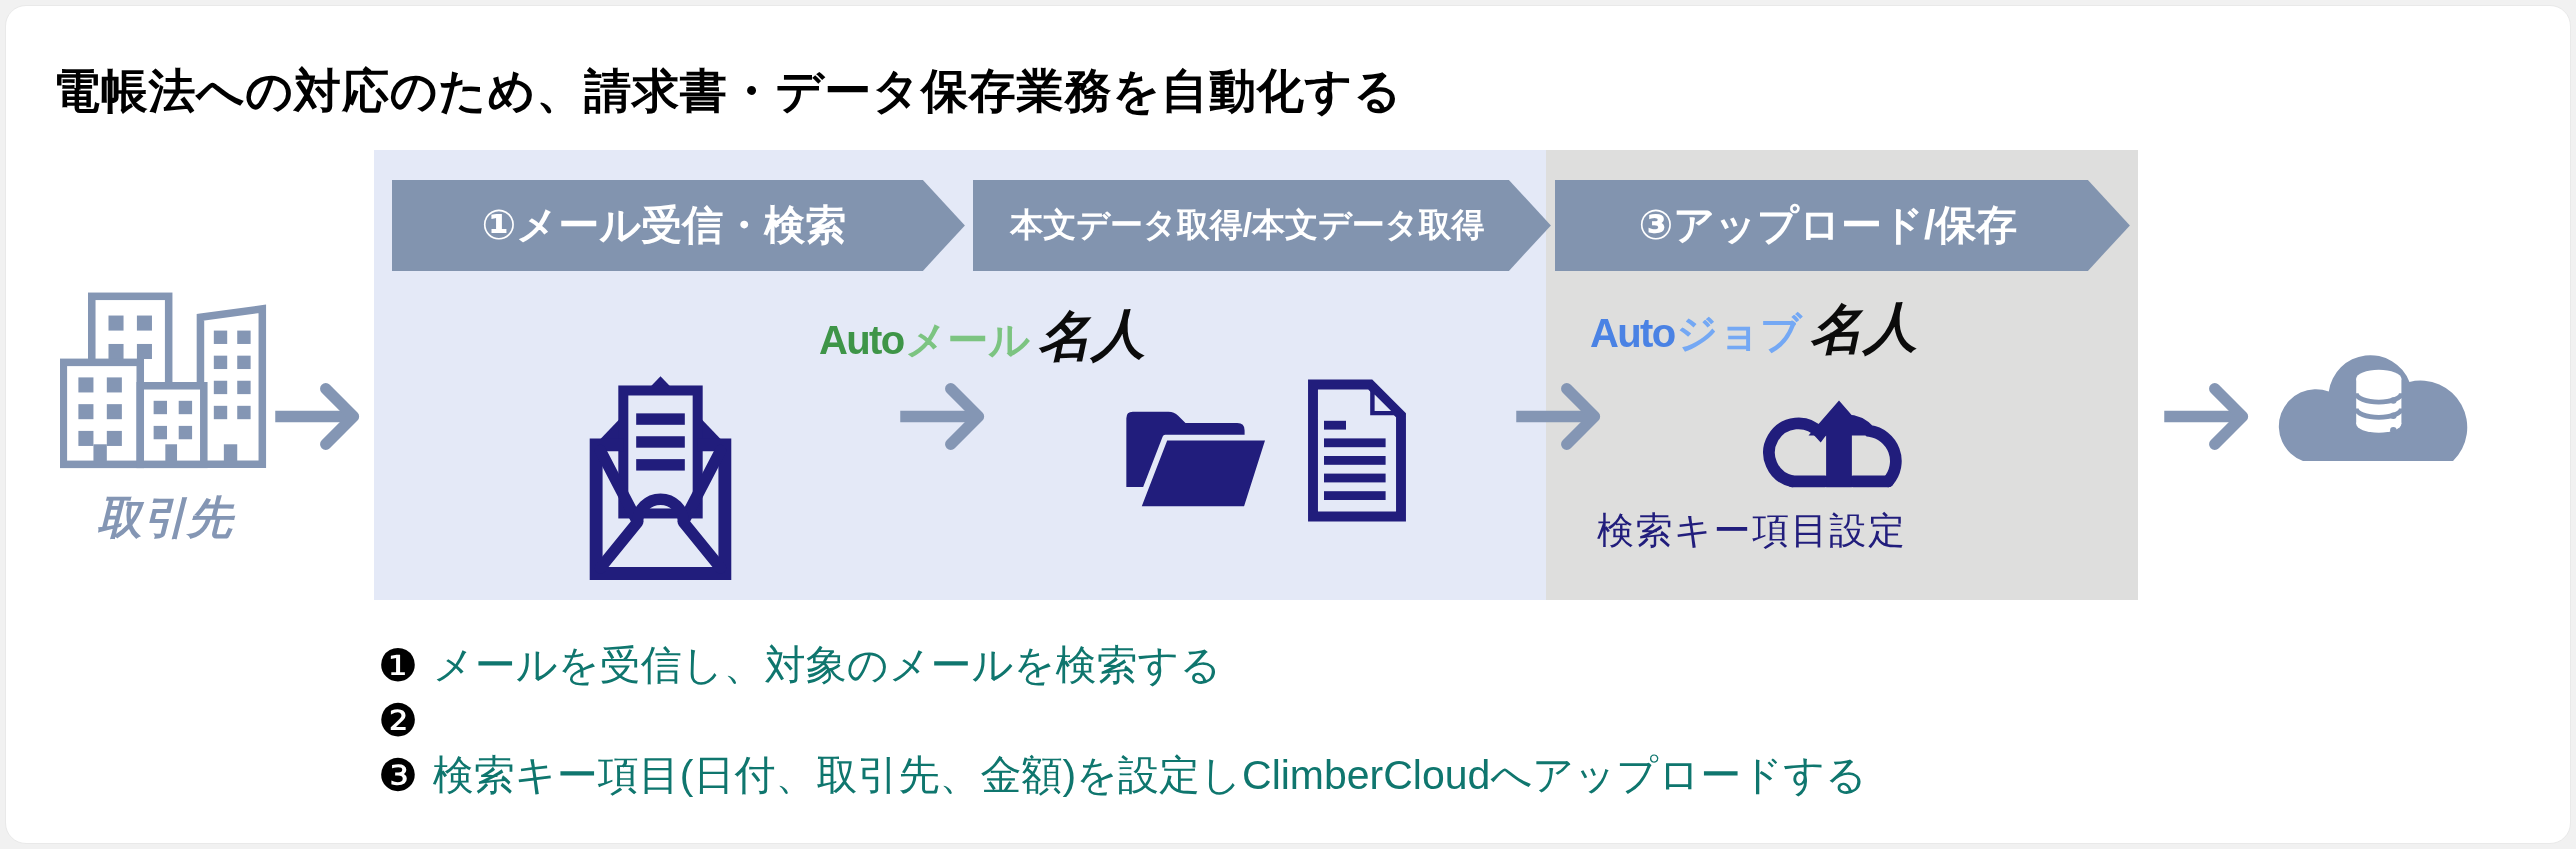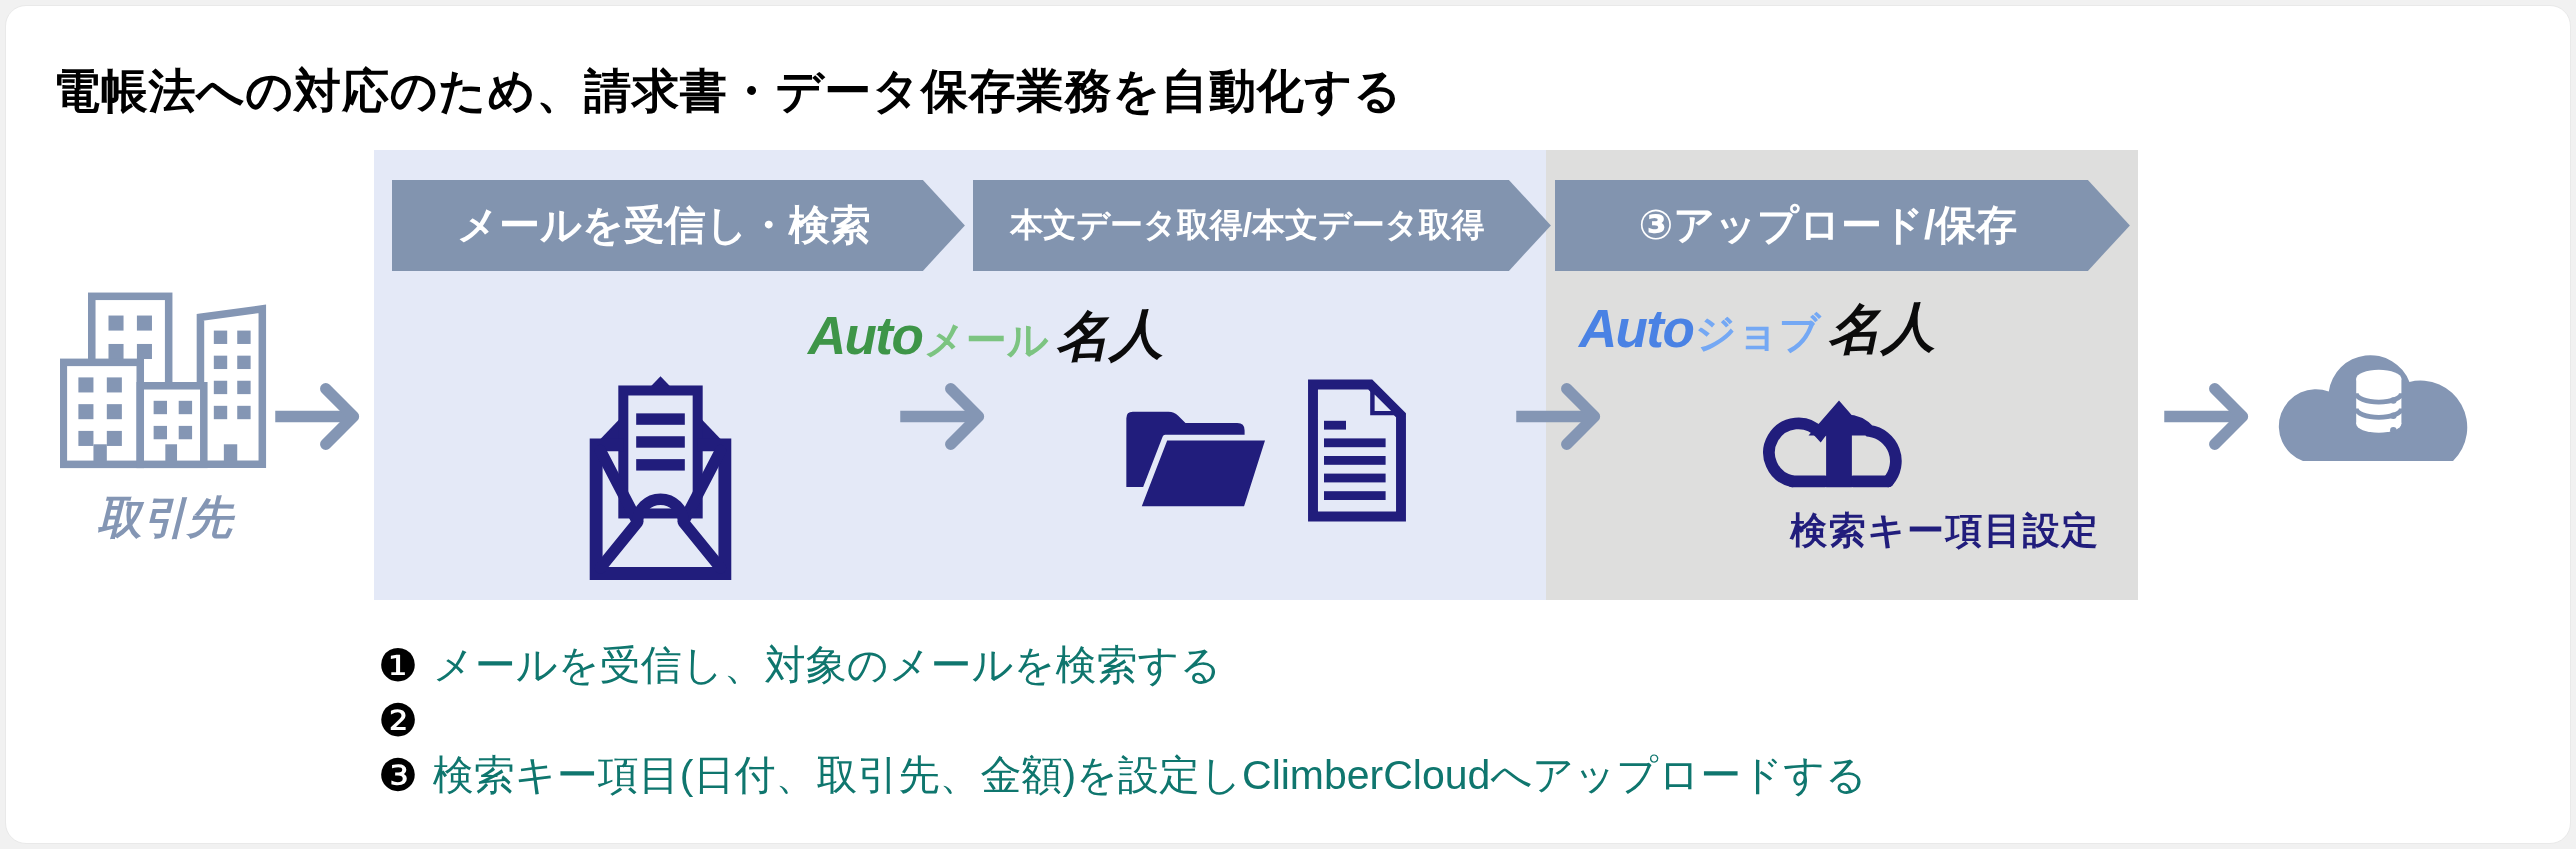--- a/index.html
+++ b/index.html
@@ -28,21 +28,21 @@
     top:174px;height:91px;background:var(--chevron);
     color:#fff;font-weight:bold;display:flex;align-items:center;justify-content:center;
     clip-path:polygon(0 0, calc(100% - 42px) 0, 100% 50%, calc(100% - 42px) 100%, 0 100%);
     padding-right:29px;box-sizing:border-box;white-space:nowrap;
   }
   .c1{left:386px;width:573px;font-size:41px;}
   .c2{left:967px;width:578px;font-size:33px;}
   .c3{left:1549px;width:575px;font-size:41px;}
 
   .logo{display:flex;align-items:baseline;white-space:nowrap;}
-  .logo .brand{font-weight:bold;font-size:53px;font-style:italic;letter-spacing:-1.6px;}
+  .logo .brand{font-weight:bold;font-size:40px;letter-spacing:-1.6px;margin-left:11px;}
   .logo .product{font-weight:bold;font-size:41px;margin-left:1.6px;margin-top:16px;}
   .logo .suffix{
     font-family:"DejaVu Serif","Liberation Serif",serif;
     font-style:italic;font-weight:bold;font-size:54px;margin-left:6.5px;color:#0b0b0b;
     transform:rotate(-2deg);
   }
   .logo-mail{left:802px;top:291px;}
   .logo-mail .brand{color:var(--green-dark);}
   .logo-mail .product{color:var(--green-light);}
   .logo-job{left:1573px;top:284px;}
@@ -51,22 +51,22 @@
 
   .src-label{
     left:54px;top:482px;width:209px;text-align:center;
     font-size:45px;font-weight:bold;color:var(--bluegray);font-style:italic;
   }
   .dest-label{
     left:2215px;top:477px;width:312px;text-align:center;
     font-size:51px;font-weight:bold;color:var(--bluegray);letter-spacing:-0.8px;
   }
   .key-note{
-    left:1591px;top:500px;width:503px;text-align:right;
-    font-size:37px;font-weight:bold;color:var(--navy);letter-spacing:1.6px;
+    left:1591px;top:500px;width:503px;text-align:left;
+    font-size:37px;font-weight:normal;color:var(--navy);letter-spacing:1.6px;
   }
 
   .notes{left:372px;top:632px;}
   .note-row{display:flex;align-items:center;height:55px;gap:14.6px;}
   .note-num{font-size:45px;line-height:1;color:#000;}
   .note-text{font-size:41px;color:#0f766e;white-space:nowrap;}
 
   
   .bg-stroke{stroke:var(--bluegray);}
   .bg-fill{fill:var(--bluegray);}
@@ -80,21 +80,21 @@
 <body>
 
 <div class="canvas">
 
   <div class="abs title">電帳法への対応のため、請求書・データ保存業務を自動化する</div>
 
   <div class="abs panel panel-blue"></div>
   <div class="abs panel panel-gray"></div>
 
   <div class="abs chev c1">
-    <span>メールを受信し・検索</span>
+    <span>①メール受信・検索</span>
   </div>
   <div class="abs chev c2">
     <span>本文データ取得/本文データ取得</span>
   </div>
   <div class="abs chev c3">
     <span>③アップロード/保存</span>
   </div>
 
   <div class="abs logo logo-mail">
     <span class="brand">Auto</span>

